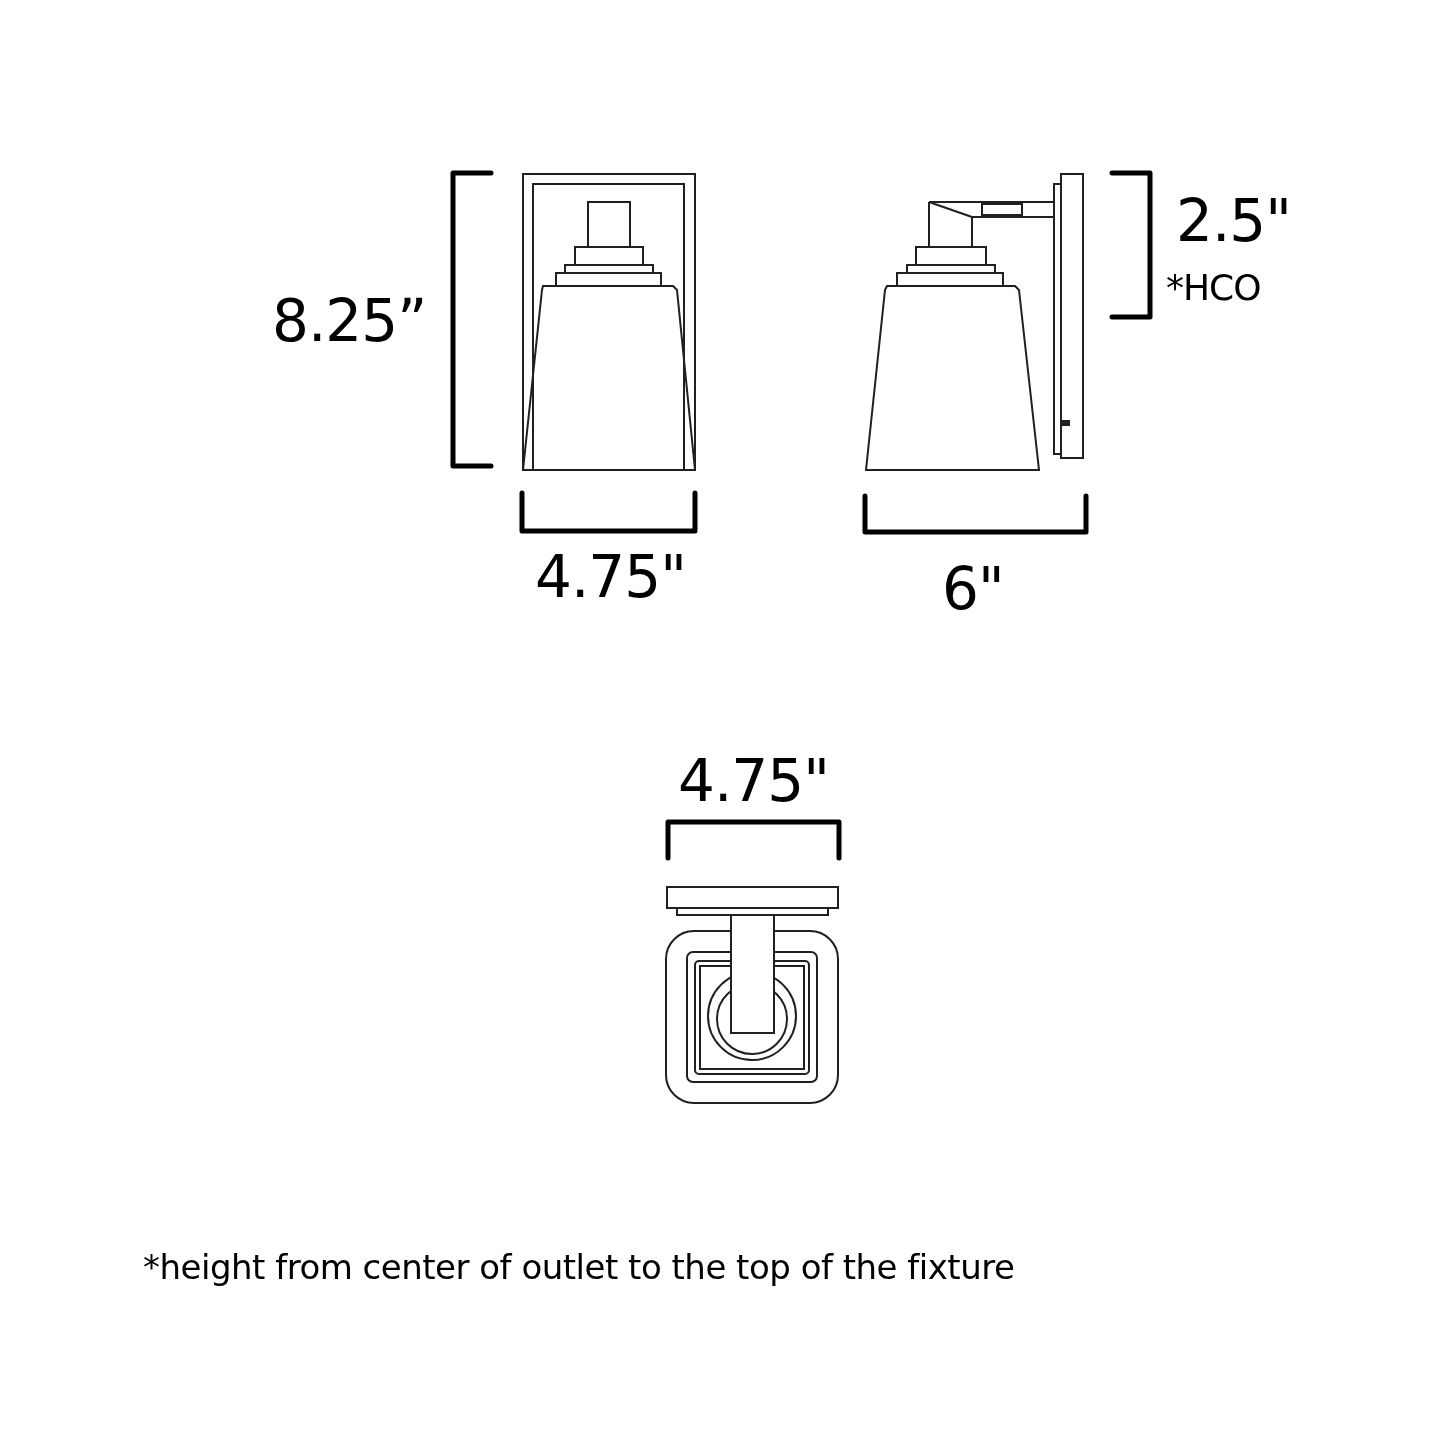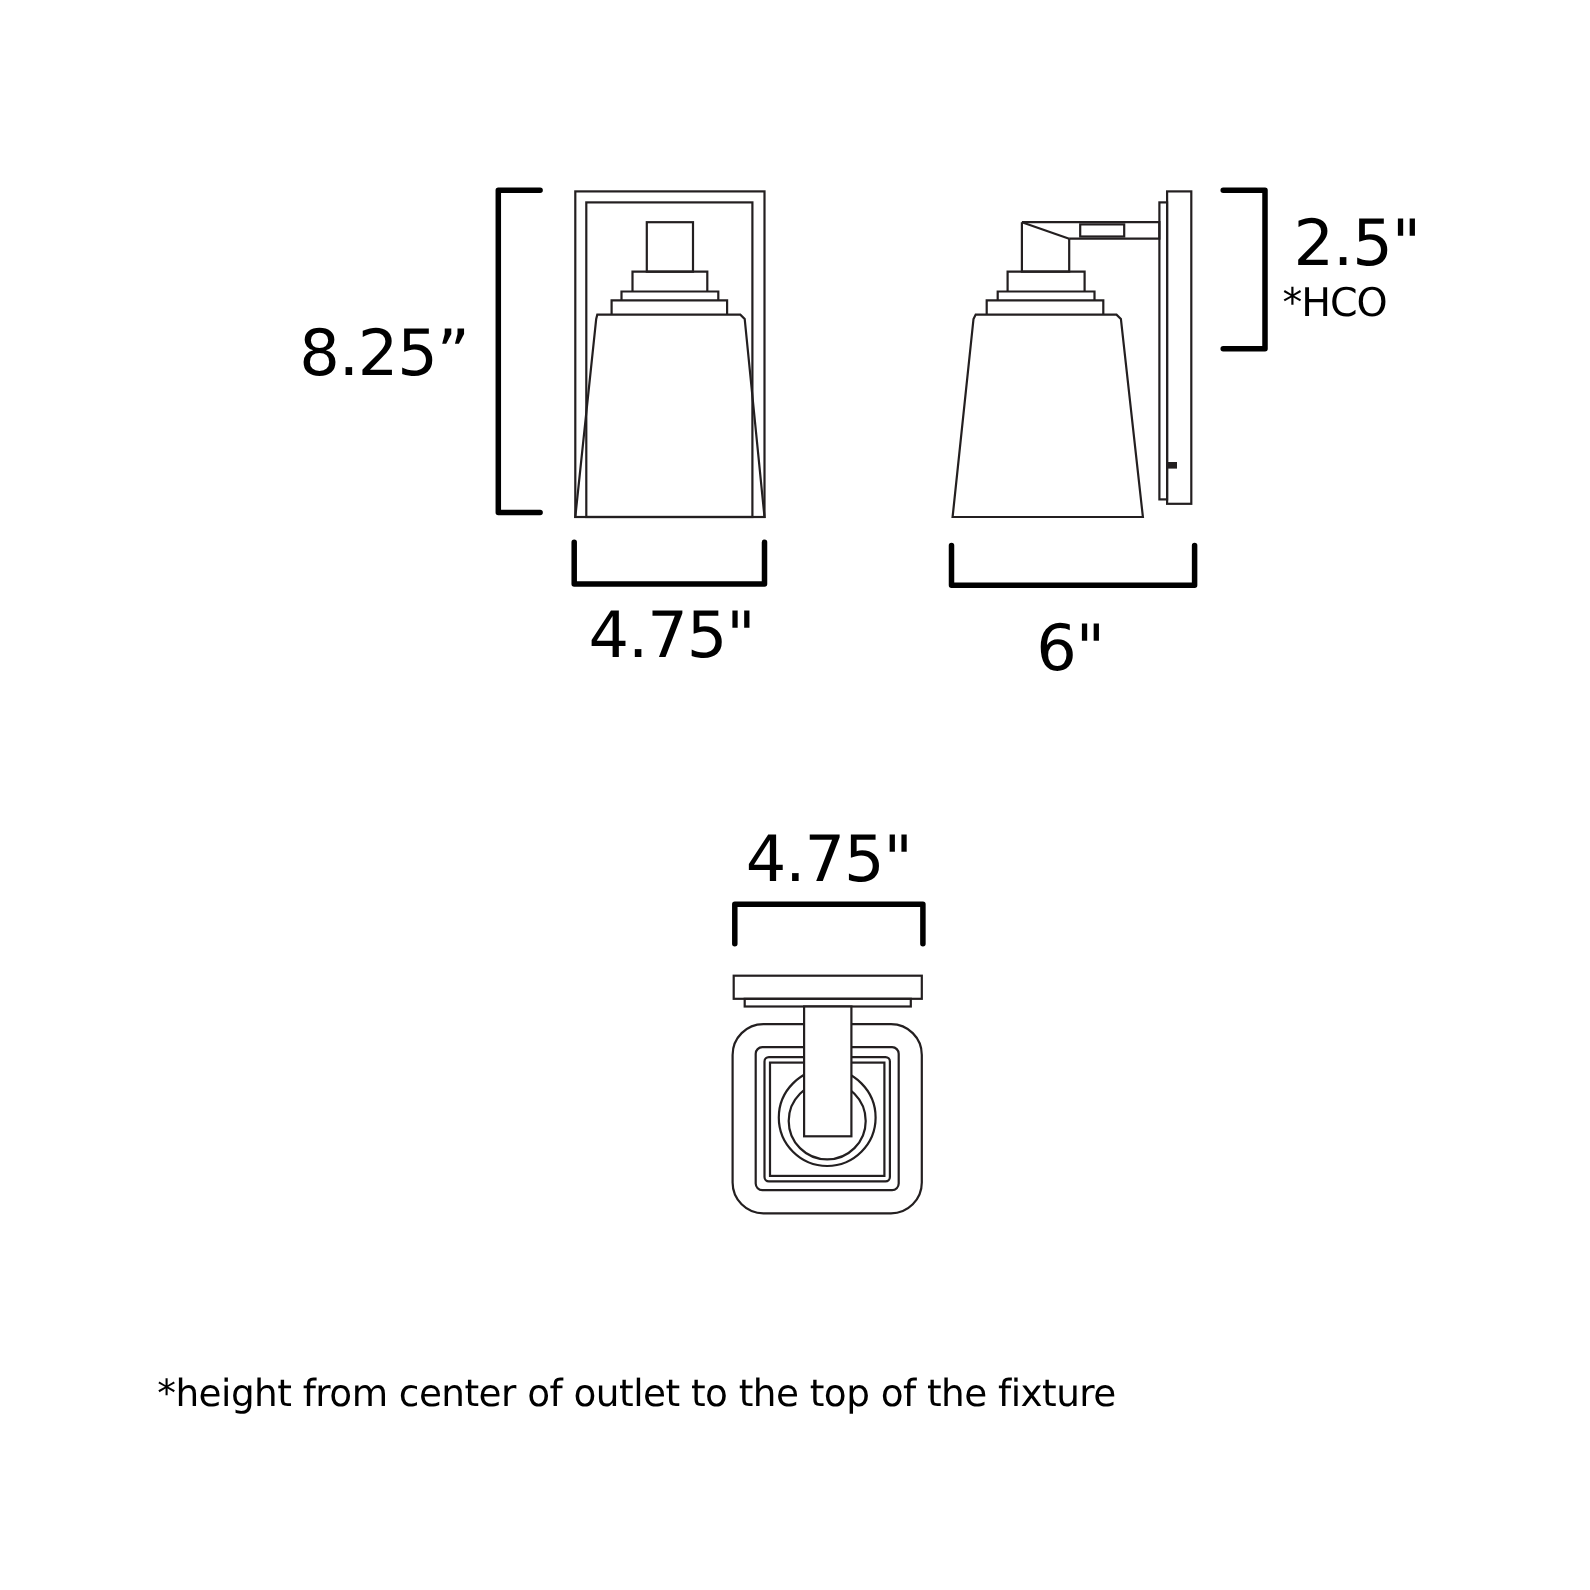--- a/index.html
+++ b/index.html
@@ -2,21 +2,21 @@
 <html><head>
 <meta charset="utf-8">
 <style>
   html, body { margin: 0; padding: 0; background: #ffffff; }
   body { width: 1445px; height: 1445px; position: relative; overflow: hidden; font-family: "DejaVu Sans", sans-serif; }
   svg.drawing { position: absolute; left: 0; top: 0; }
   .ln { fill: none; stroke: #231f20; stroke-width: 2; stroke-linejoin: miter; }
   .bk { fill: none; stroke: #000000; stroke-width: 5; stroke-linecap: round; stroke-linejoin: round; }
   .lbl { position: absolute; color: #000000; white-space: nowrap; font-family: "DejaVu Sans", sans-serif; letter-spacing: -1px; }
   .big { font-size: 58px; line-height: 58px; }
-  .small { font-size: 36px; line-height: 36px; }
+  .small { font-size: 36px; line-height: 36px; margin-top: 12px; }
   .note { font-size: 34px; line-height: 40px; letter-spacing: -0.5px; margin-top: 15px; }
 </style>
 </head>
 <body>
 
 <svg class="drawing" width="1445" height="1445" viewBox="0 0 1445 1445">
 
   <g>
 
     <path class="bk" d="M491,173 L453,173 L453,466 L491,466"></path>

